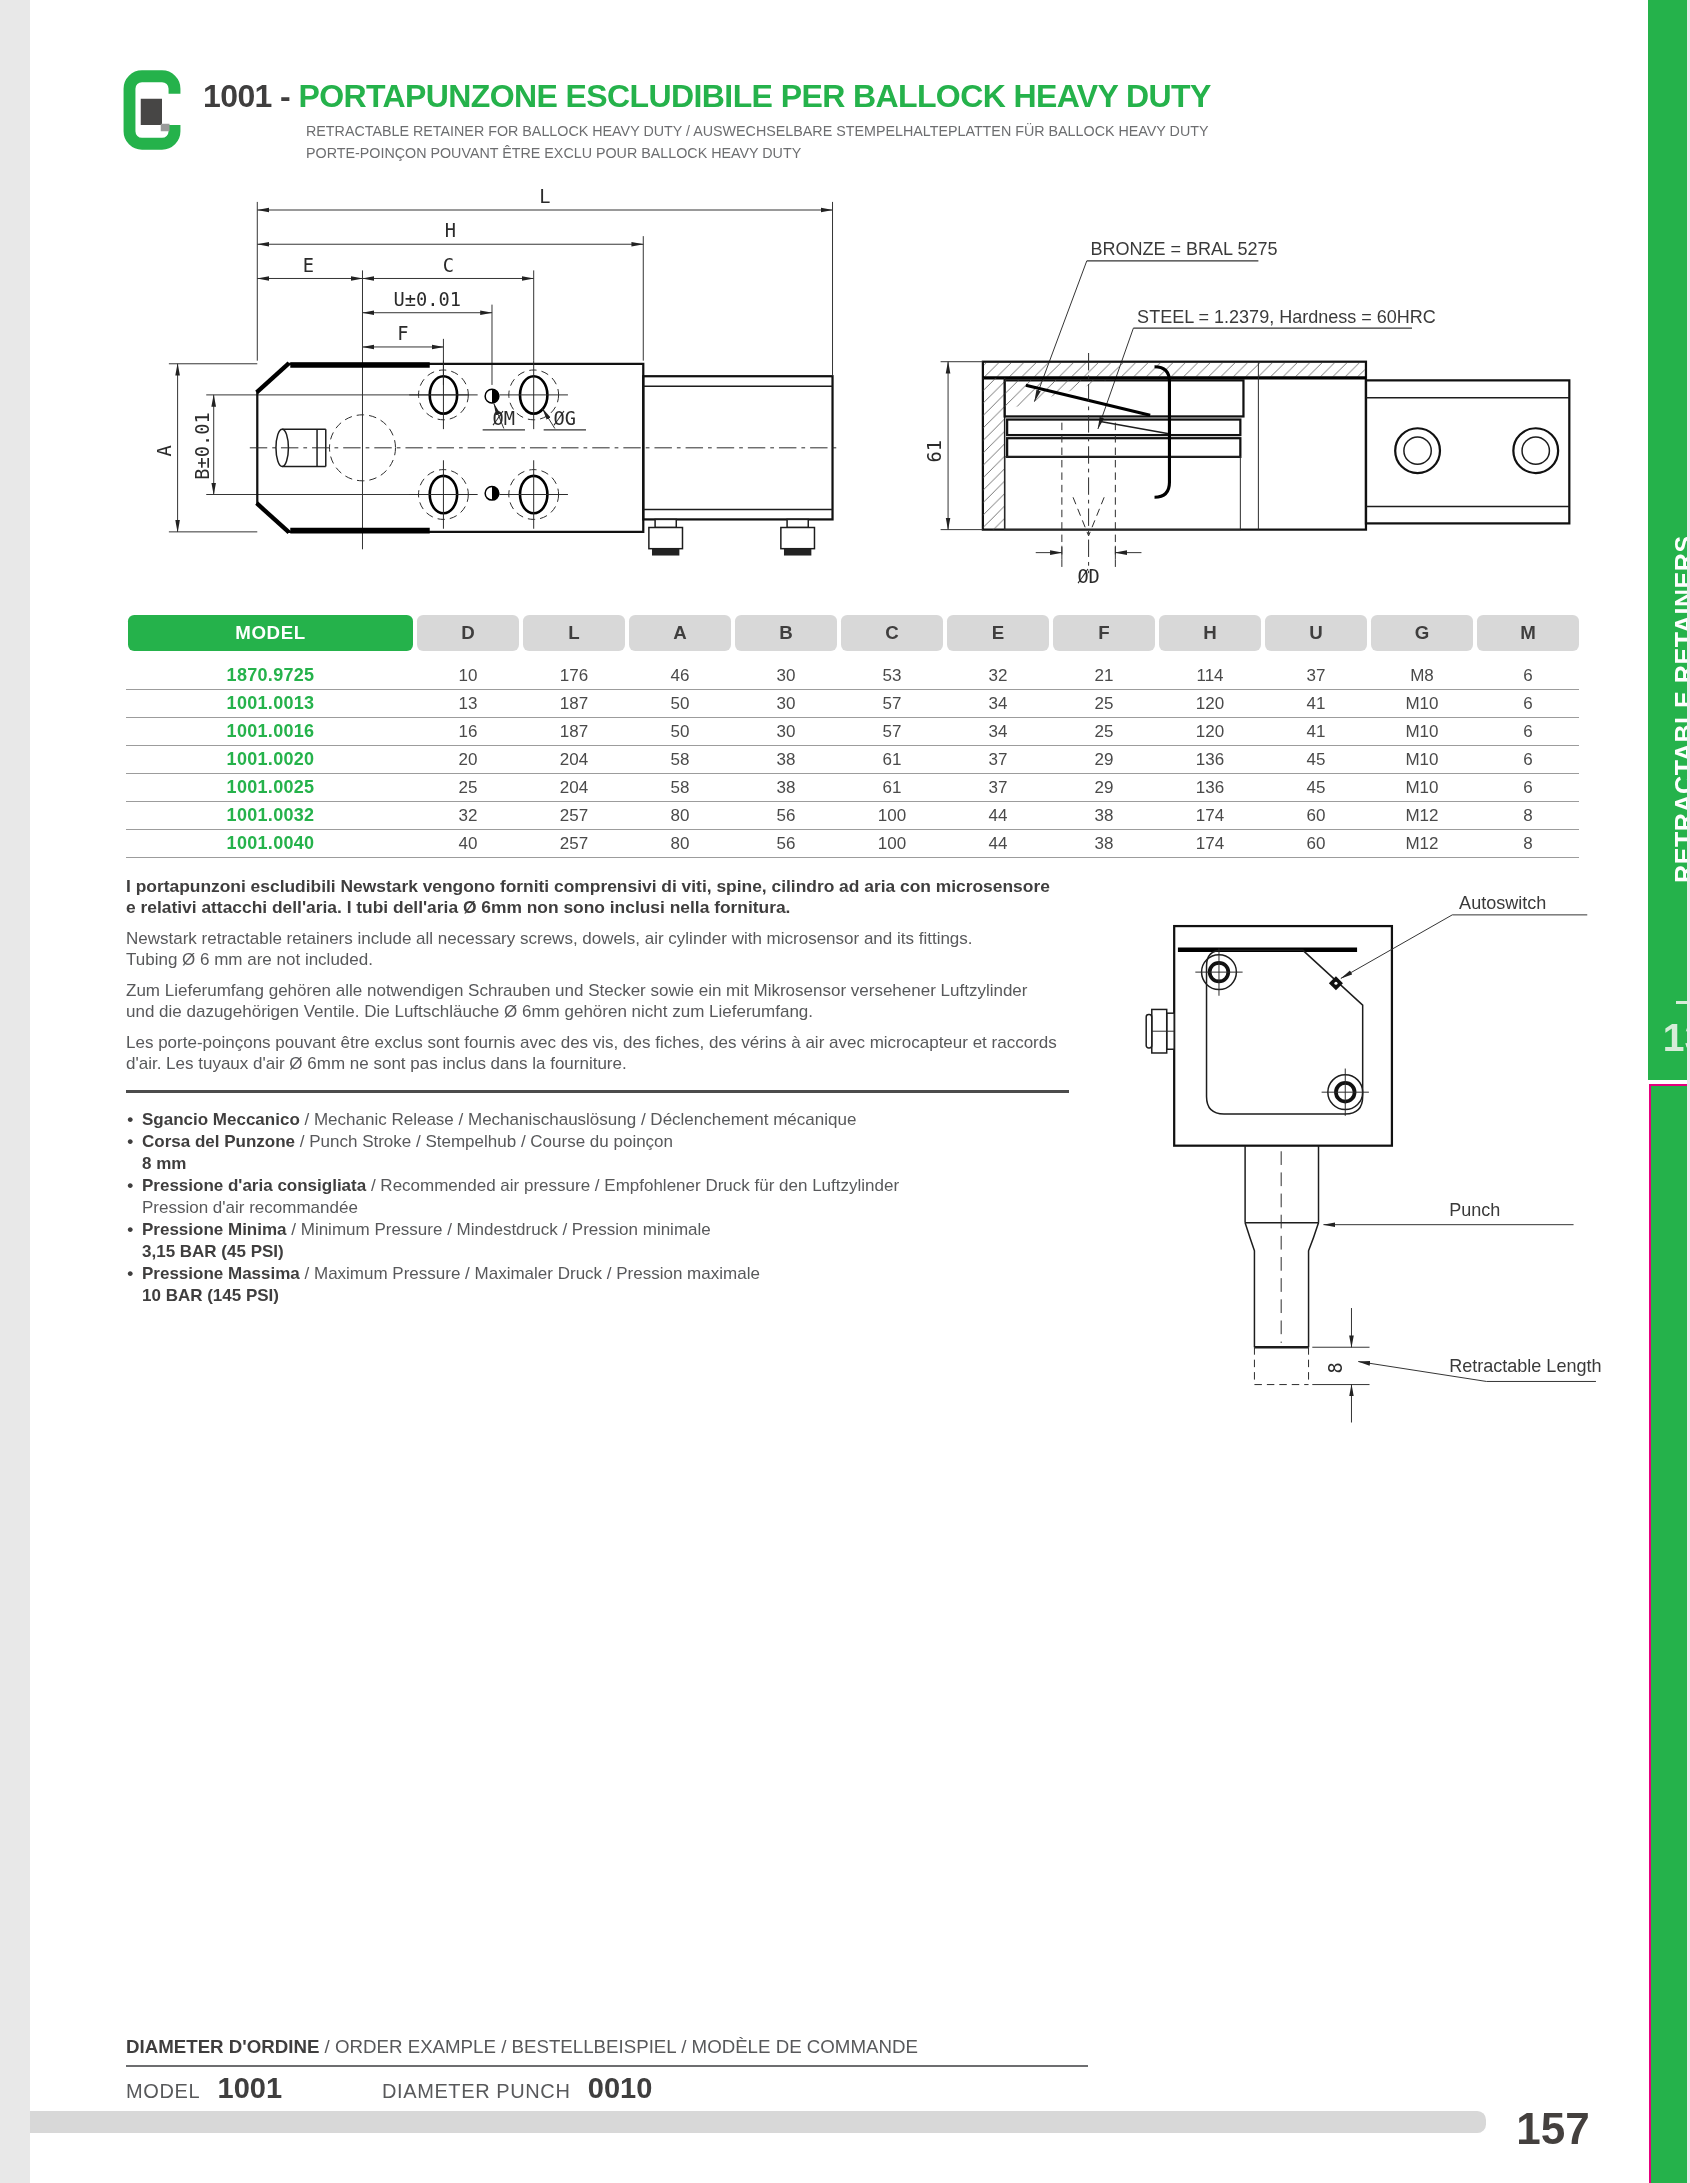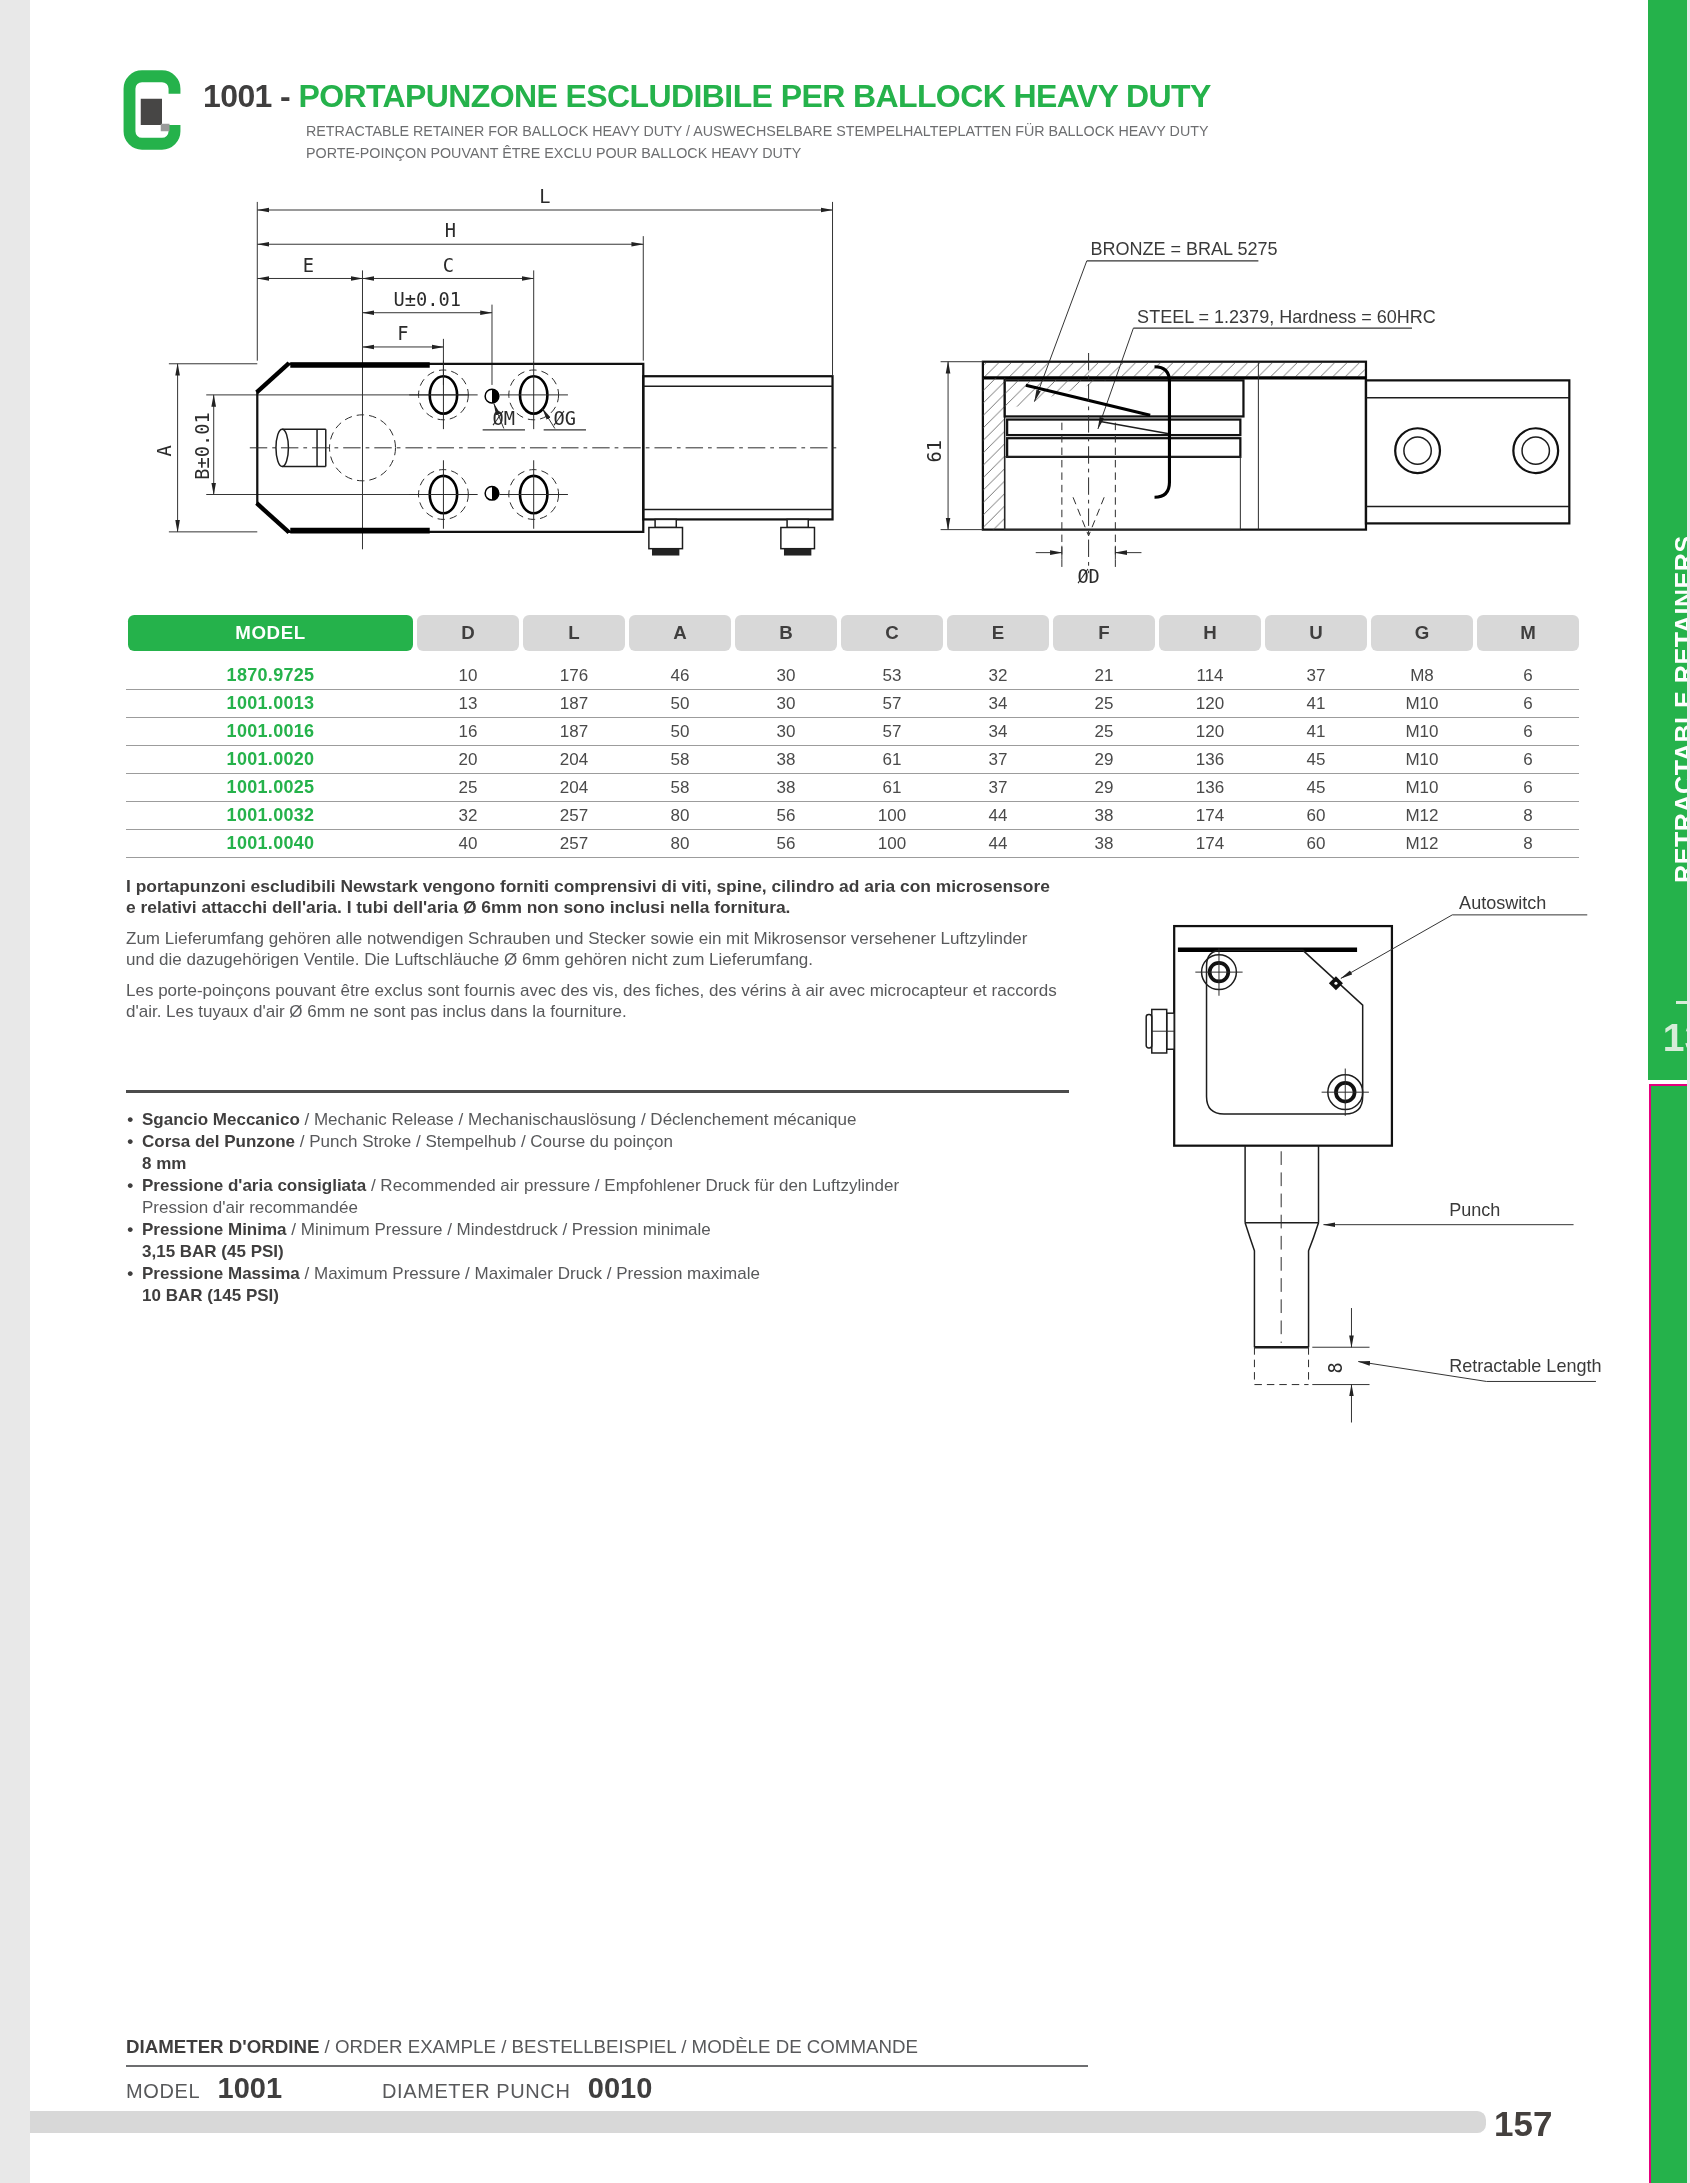--- a/index.html
+++ b/index.html
@@ -57,22 +57,22 @@
   .order-head .h-rest{color:var(--gray,#58595b);}
   .order-line{position:absolute;left:96px;top:2065px;width:962px;height:1.9px;background:#6d6e70;}
   .order-row{position:absolute;left:96px;top:2072px;display:flex;align-items:baseline;}
   .o-label{font-size:20px;color:var(--gray,#58595b);letter-spacing:0.6px;}
   .o-value{font-size:29px;font-weight:bold;color:var(--dark,#3f3e3e);margin-left:17.4px;}
   .o-label.second{margin-left:100px;}
 
   
   .footer-bar{position:absolute;left:0;top:2111px;width:1456px;height:22.4px;background:var(--light_gray,#d8d8d8);
               border-radius:0 8.7px 8.7px 0;}
-  .page-number{position:absolute;left:1464px;top:2104px;width:118px;
-               font-size:35px;font-weight:bold;color:#44403e;}
+  .page-number{position:absolute;left:1464px;top:2104px;width:118px;text-align:center;
+               font-size:44px;font-weight:bold;color:#44403e;}
 
   
   .thin{stroke:#2b2b2b;stroke-width:1.6;fill:none;}
   .t2{stroke:#1d1d1d;stroke-width:2.4;fill:none;}
   .med{stroke:#111;stroke-width:3.6;fill:none;}
   .hvy{stroke:#000;stroke-width:5;fill:none;}
   .dim{stroke:#333;stroke-width:1.6;fill:none;}
   .dash{stroke-dasharray:12 8;}
   .dashdot{stroke-dasharray:28 8 6 8;}
   .dt{font:30px "DejaVu Sans Mono",monospace;fill:#2b2b2b;}
@@ -385,20 +385,22 @@
           <div class="td">60</div>
           <div class="td">M12</div>
           <div class="td">8</div>
         </div>
       </div>
   </div>
 
   <div class="paras">
     <p class="it">I portapunzoni escludibili Newstark vengono forniti comprensivi di viti, spine, cilindro ad aria con microsensore
 e relativi attacchi dell'aria. I tubi dell'aria Ø 6mm non sono inclusi nella fornitura.</p>
+    <p>Newstark retractable retainers include all necessary screws, dowels, air cylinder with microsensor and its fittings.
+Tubing Ø 6 mm are not included.</p>
     <p>Zum Lieferumfang gehören alle notwendigen Schrauben und Stecker sowie ein mit Mikrosensor versehener Luftzylinder
 und die dazugehörigen Ventile. Die Luftschläuche Ø 6mm gehören nicht zum Lieferumfang.</p>
     <p>Les porte-poinçons pouvant être exclus sont fournis avec des vis, des fiches, des vérins à air avec microcapteur et raccords
 d'air. Les tuyaux d'air Ø 6mm ne sont pas inclus dans la fourniture.</p>
   </div>
   <div class="divider"></div>
   <div class="bullets" id="bullet-list">
       <div class="bullet"><span class="dot">•</span><span class="blabel">Sgancio Meccanico</span><span class="brest"> / Mechanic Release / Mechanischauslösung / Déclenchement mécanique</span></div>
       <div class="bullet"><span class="dot">•</span><span class="blabel">Corsa del Punzone</span><span class="brest"> / Punch Stroke / Stempelhub / Course du poinçon</span><div class="bvalue">8 mm</div></div>
       <div class="bullet"><span class="dot">•</span><span class="blabel">Pressione d'aria consigliata</span><span class="brest"> / Recommended air pressure / Empfohlener Druck für den Luftzylinder</span><div class="bextra">Pression d'air recommandée</div></div>

